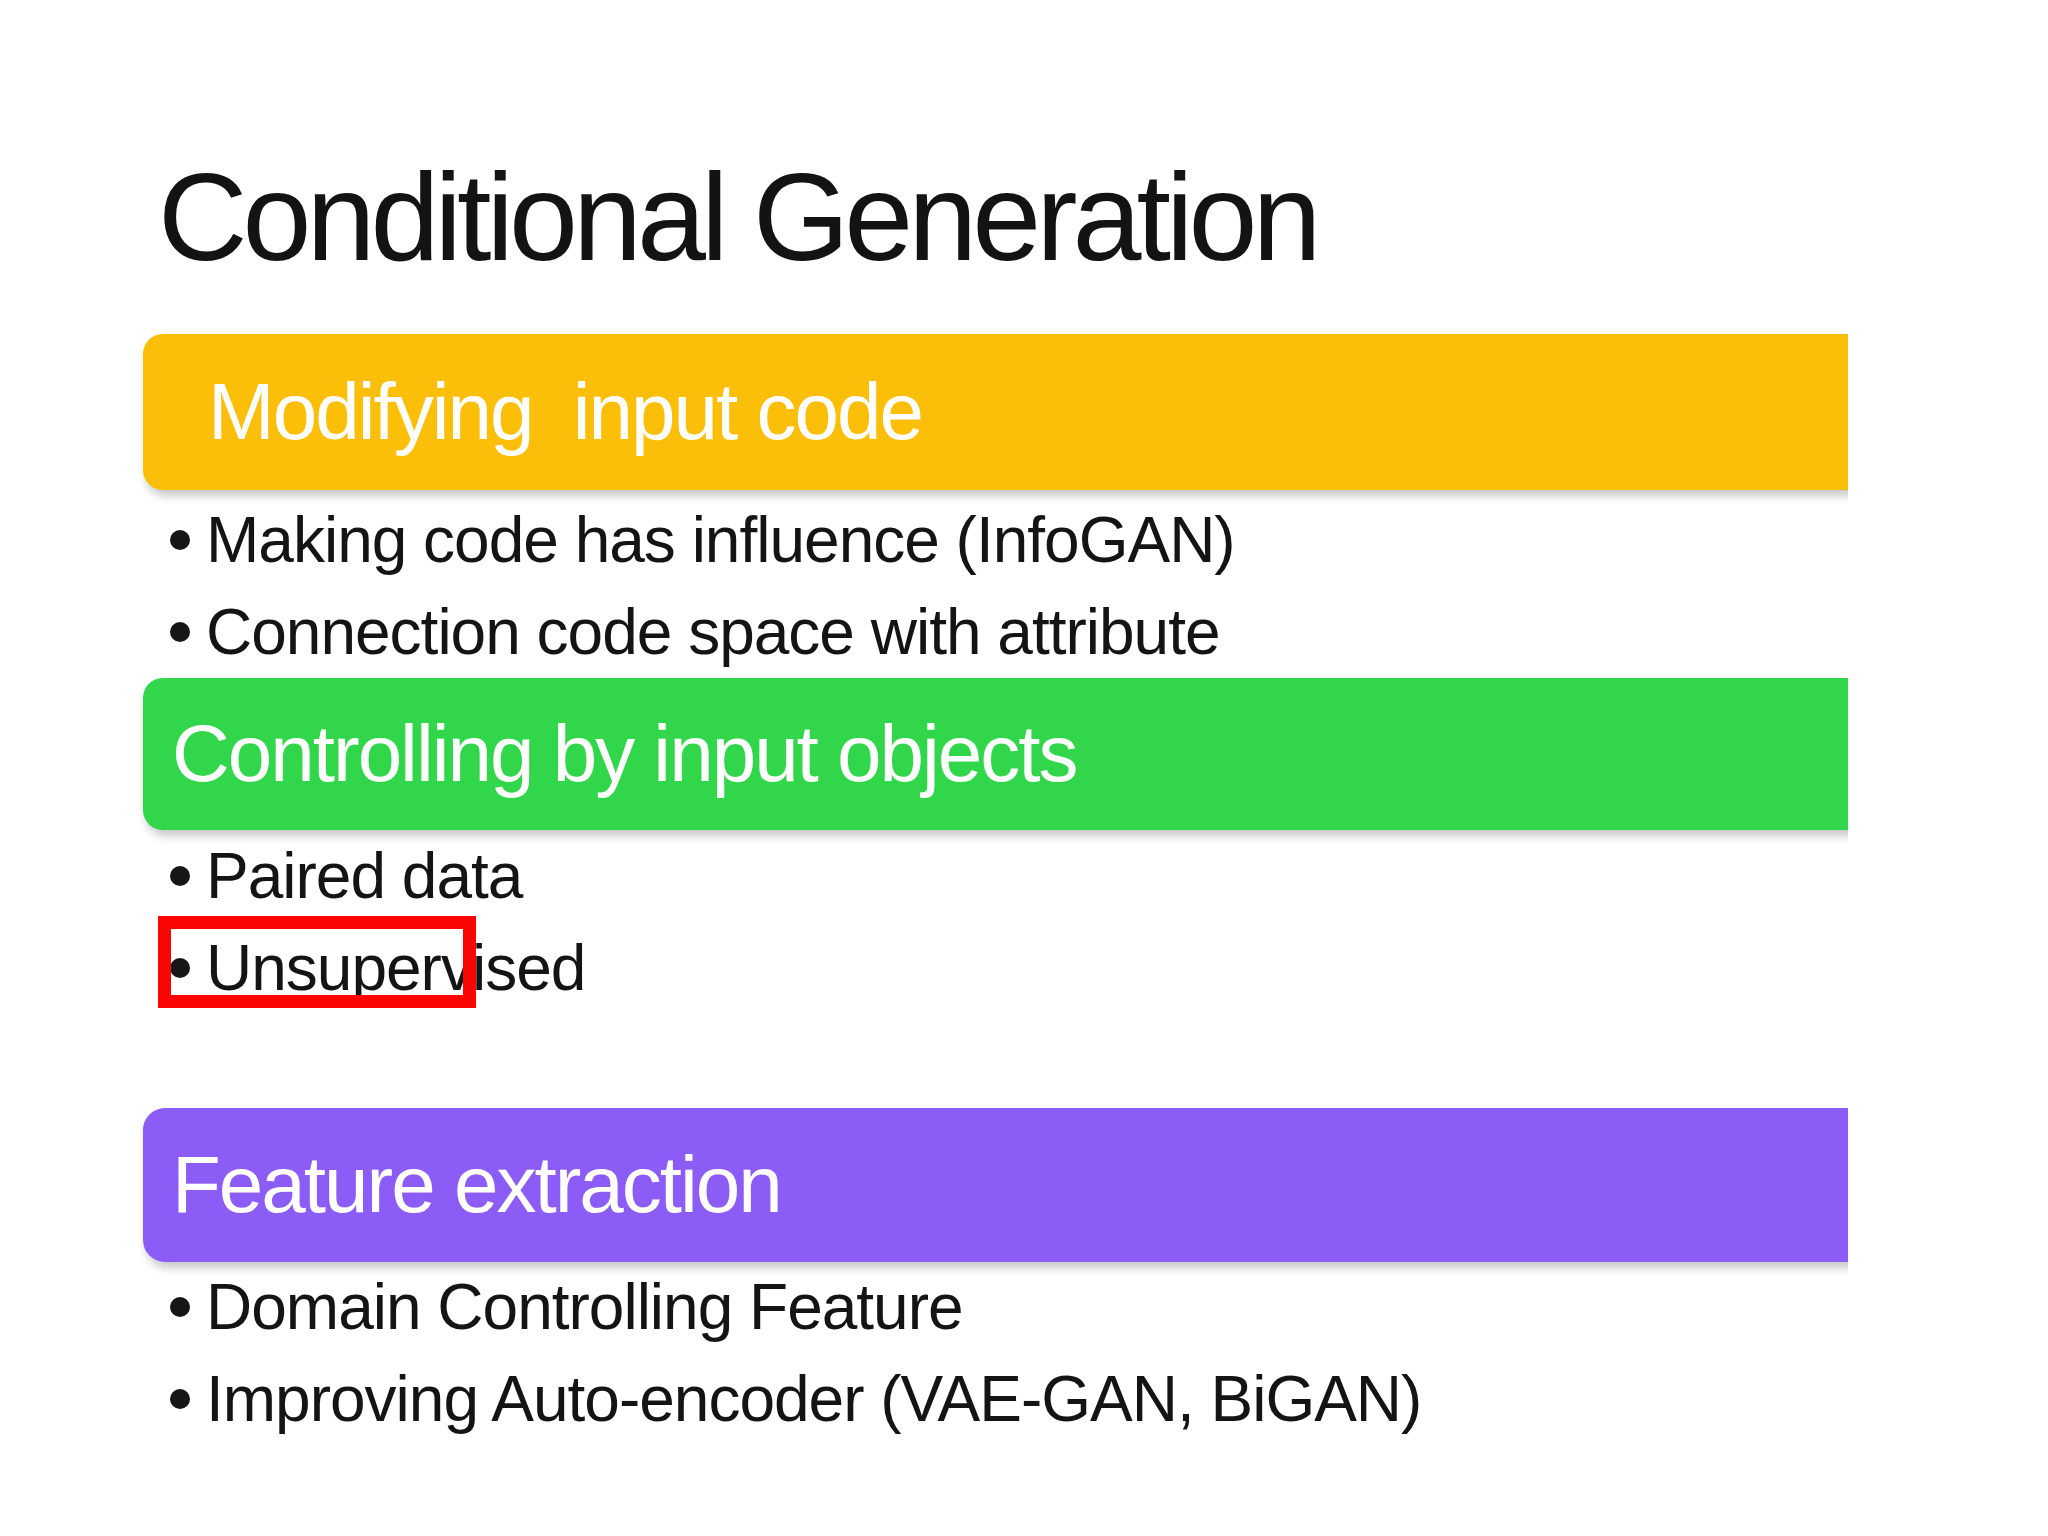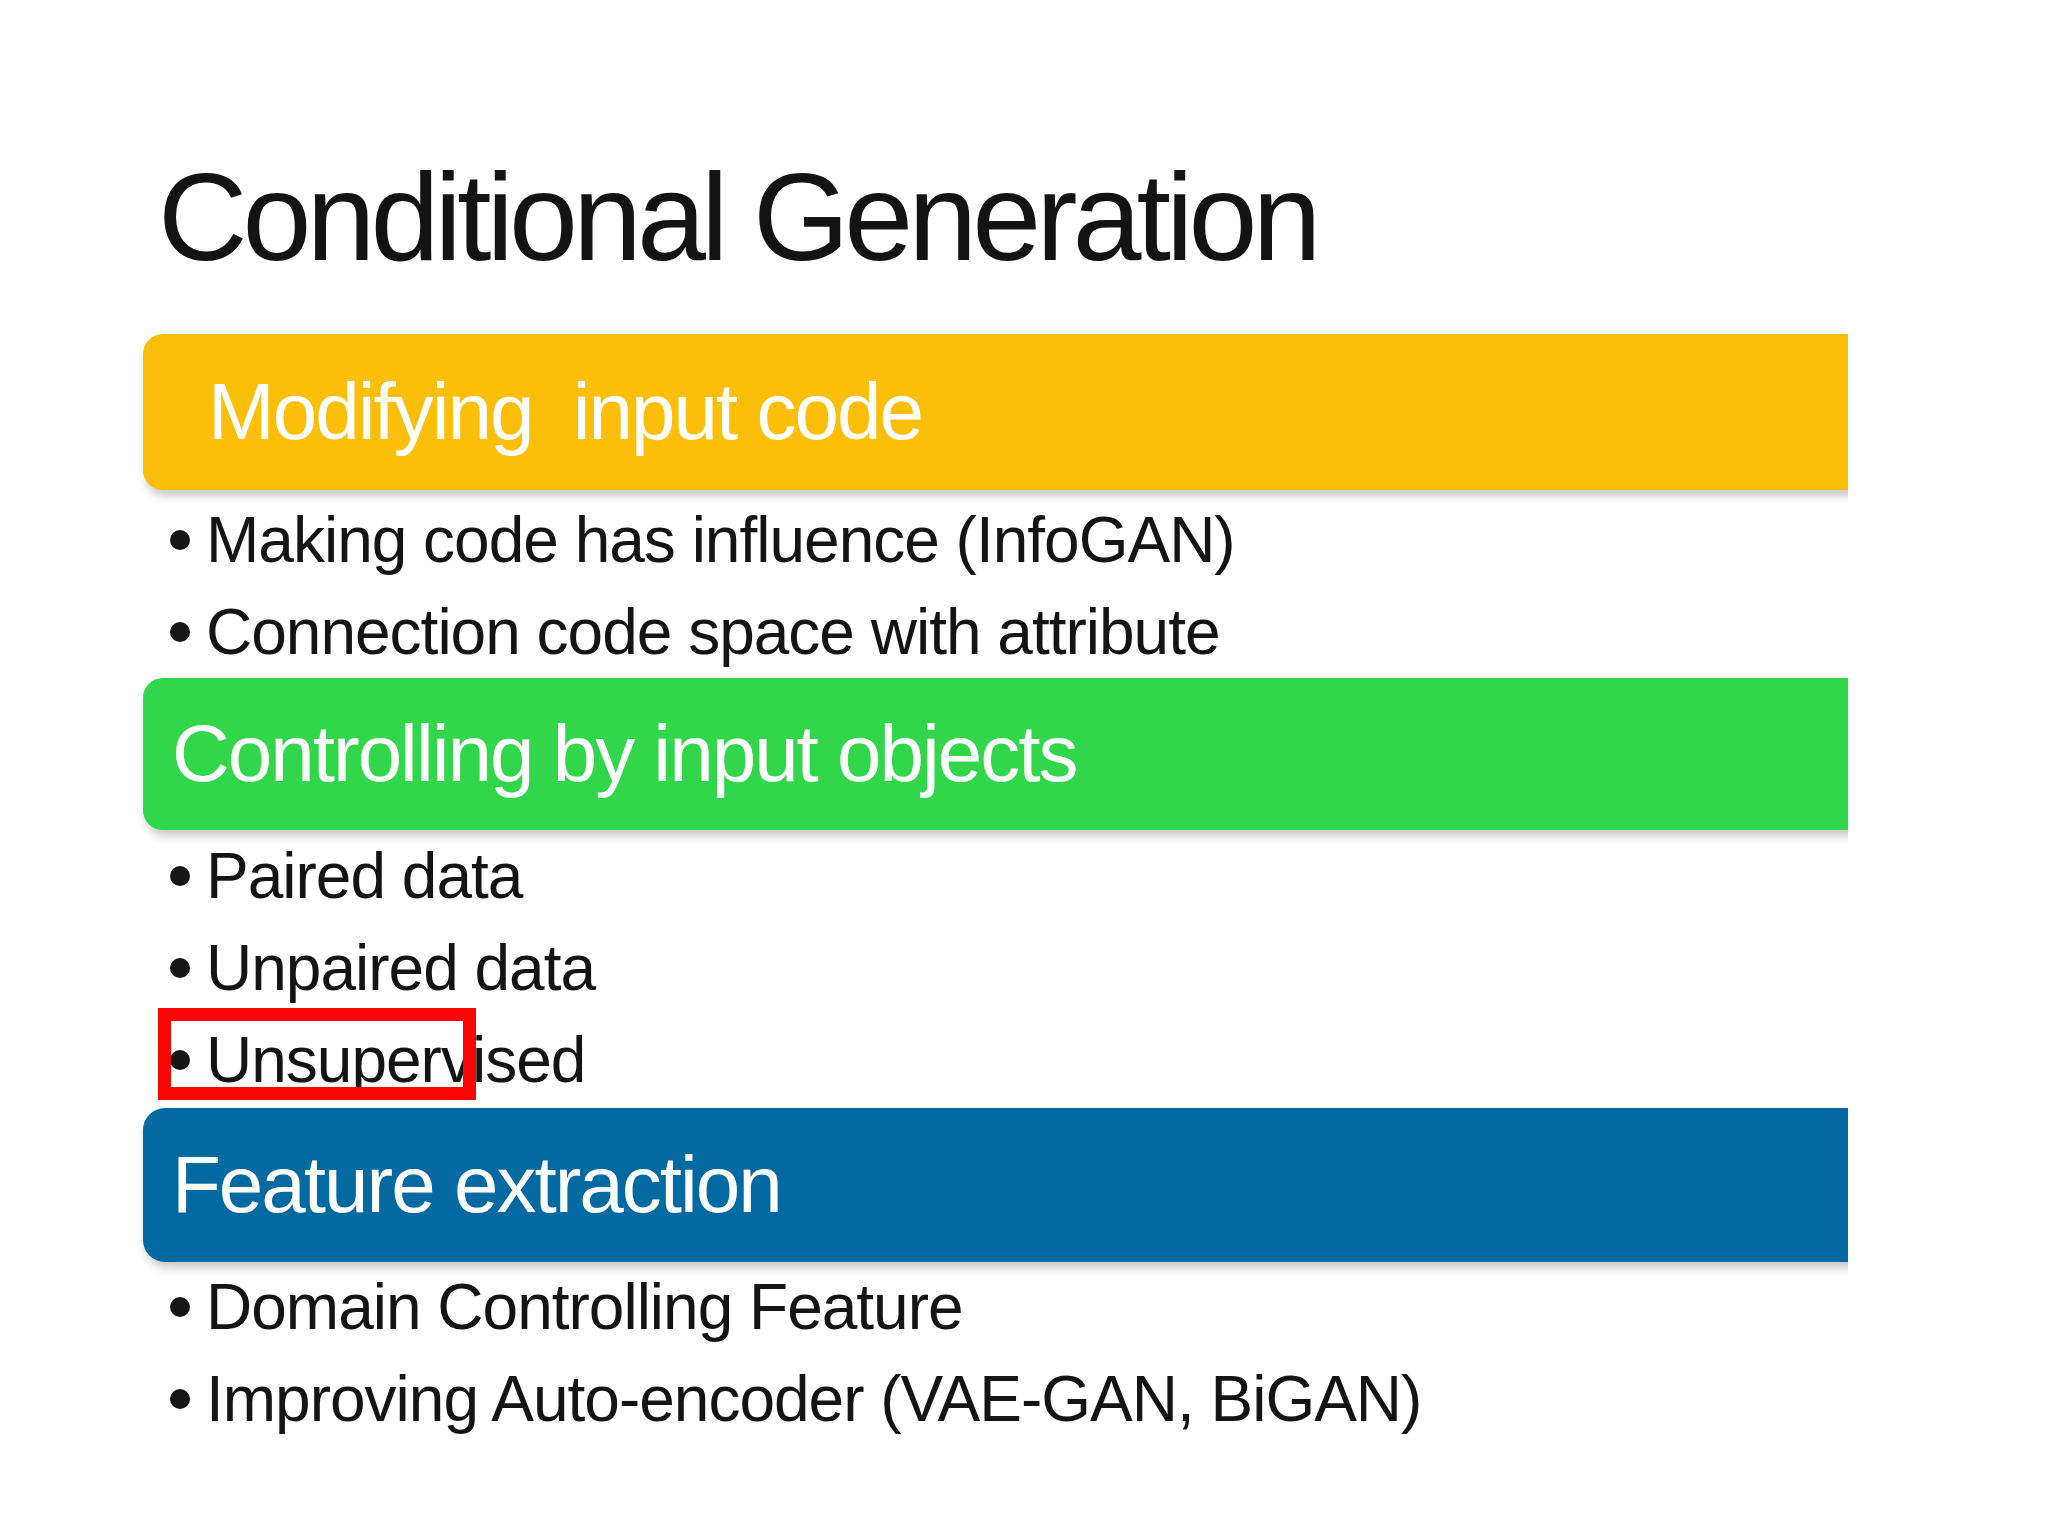--- a/index.html
+++ b/index.html
@@ -106,31 +106,27 @@
 
   <div class="bar bar-2" style="background: rgb(49, 214, 75);">
     <span class="bar-label">Controlling by input objects</span>
   </div>
   <ul class="bullets bullets-2">
     <li class="bullet-row">
       <span class="dot"></span>
       <span class="bullet-text">Paired data</span>
     </li>
     <li class="bullet-row">
-      <span class="dot"></span>
-      <span class="bullet-text">Unpaired data</span>
-    </li>
-    <li class="bullet-row">
       <div class="highlight-box" style="border-color: rgb(251, 4, 4);"></div>
       <span class="dot"></span>
       <span class="bullet-text">Unsupervised</span>
     </li>
   </ul>
 
-  <div class="bar bar-3" style="background: #0369a1;">
+  <div class="bar bar-3" style="background: #8b5cf6;">
     <span class="bar-label">Feature extraction</span>
   </div>
   <ul class="bullets bullets-3">
     <li class="bullet-row">
       <span class="dot"></span>
       <span class="bullet-text">Domain Controlling Feature</span>
     </li>
     <li class="bullet-row">
       <span class="dot"></span>
       <span class="bullet-text">Improving Auto-encoder (VAE-GAN, BiGAN)</span>

